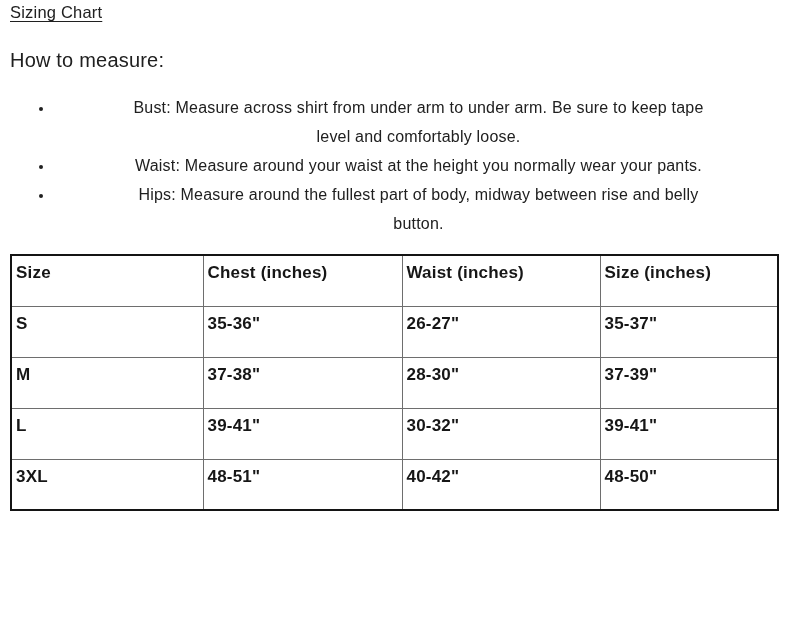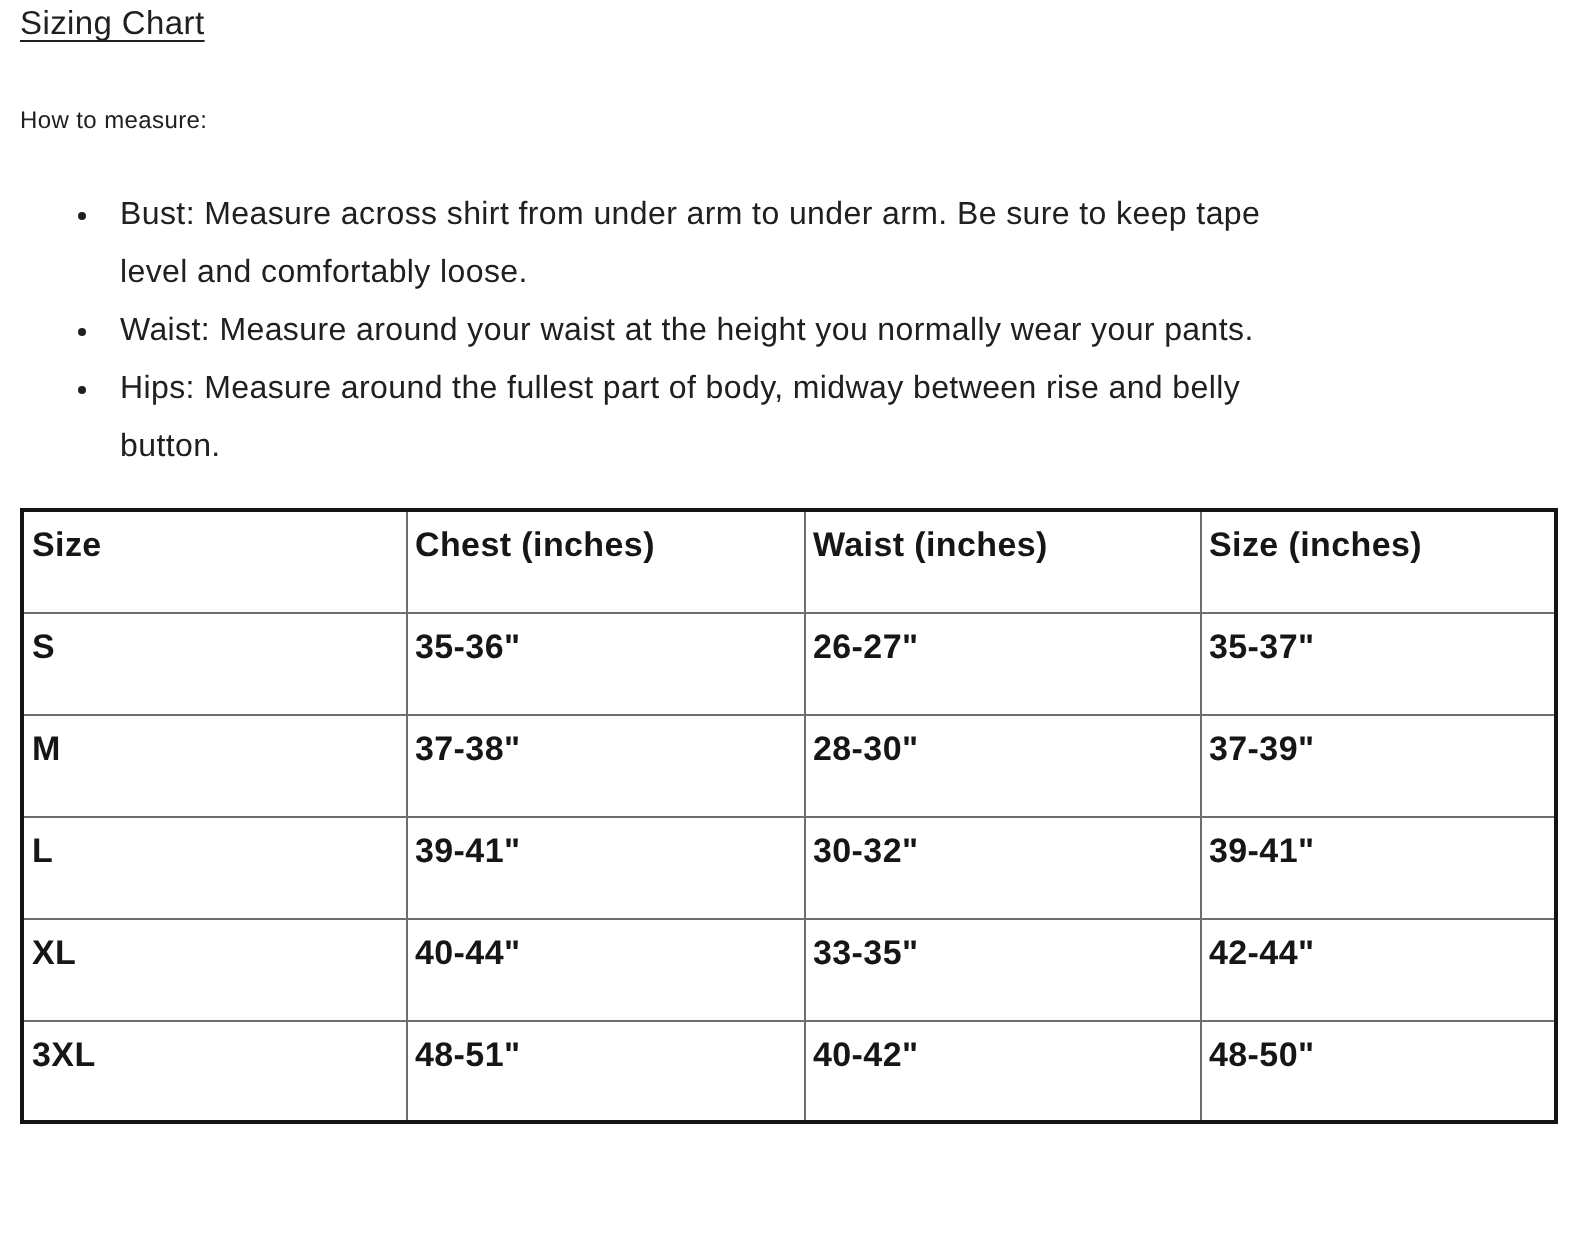--- a/index.html
+++ b/index.html
@@ -22,28 +22,29 @@
   .heading {
     font-size: 16.5px;
     font-weight: 500;
     line-height: 20px;
     margin: 0;
     text-decoration: underline;
     text-underline-offset: 3px;
     text-decoration-thickness: 1px;
   }
   .intro {
-    font-size: 12px;
+    font-size: 20px;
     line-height: 20px;
     margin: 28px 0 0 0;
   }
   .measure-list {
     margin: 23px 0 0 0;
     padding: 0 0 0 44px;
     list-style: disc outside;
+    text-align: center;
   }
   .measure-list li {
     font-size: 16px;
     line-height: 29px;
     padding-left: 6px;
     white-space: pre-line;
   }
   .measure-list li::marker {
     font-size: 13px;
   }
@@ -117,26 +118,20 @@
           <td>28-30"</td>
           <td>37-39"</td>
         </tr>
         <tr>
           <td>L</td>
           <td>39-41"</td>
           <td>30-32"</td>
           <td>39-41"</td>
         </tr>
         <tr>
-          <td>XL</td>
-          <td>40-44"</td>
-          <td>33-35"</td>
-          <td>42-44"</td>
-        </tr>
-        <tr>
           <td>3XL</td>
           <td>48-51"</td>
           <td>40-42"</td>
           <td>48-50"</td>
         </tr>
       </tbody>
   </table>
 
 </div>
 

